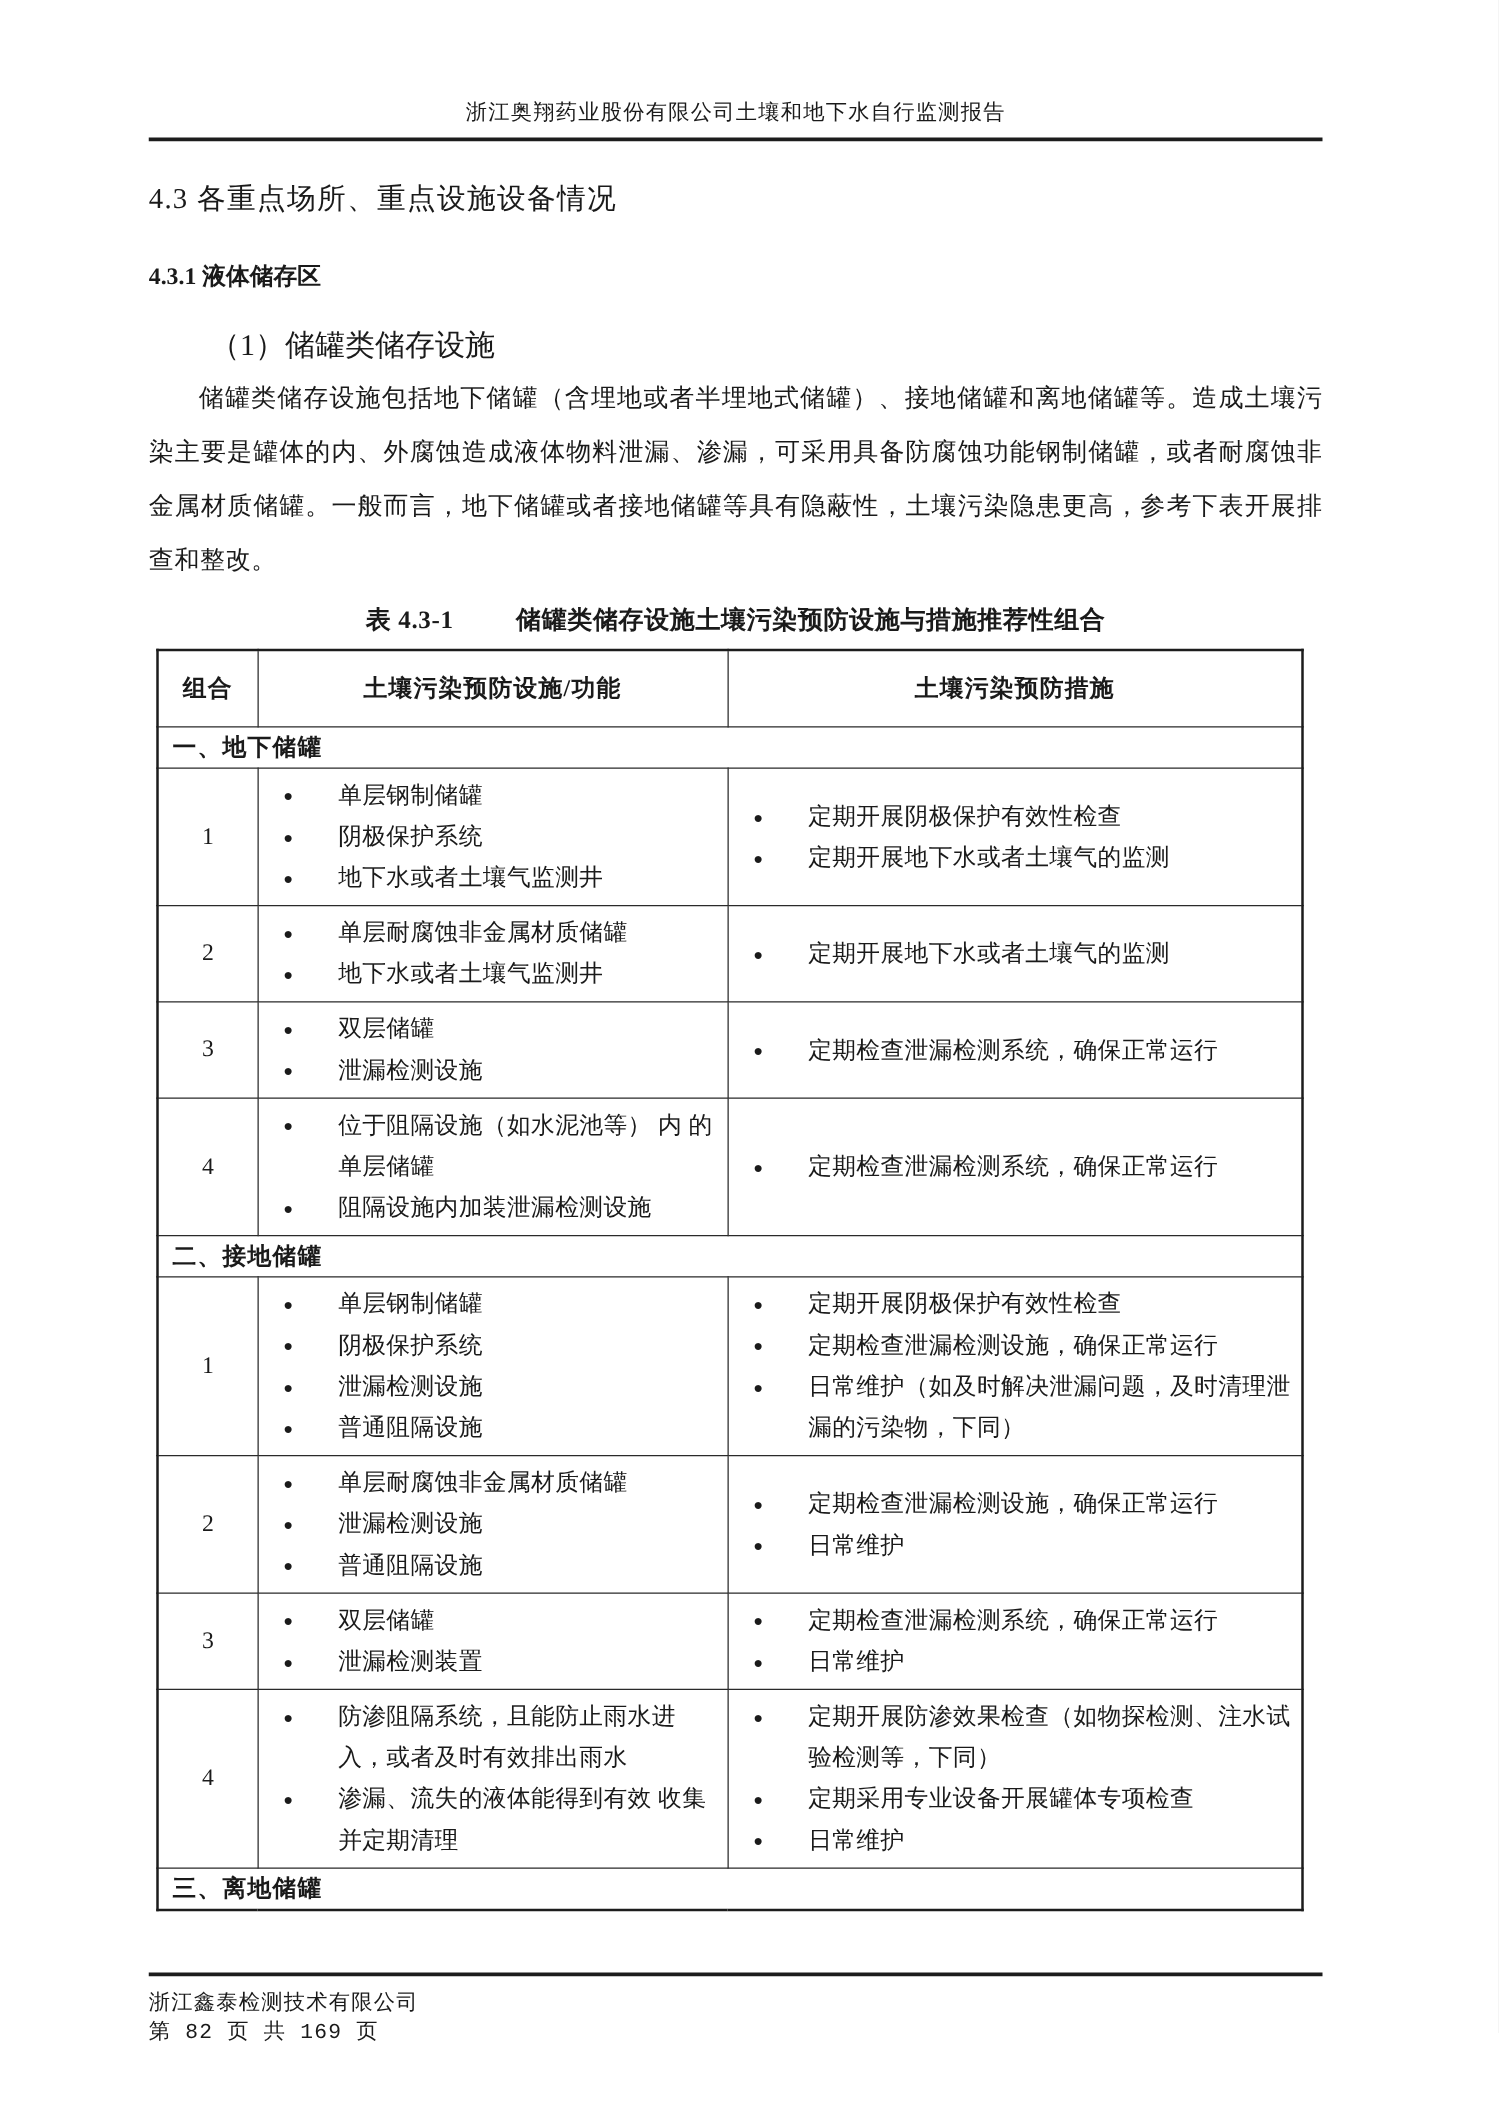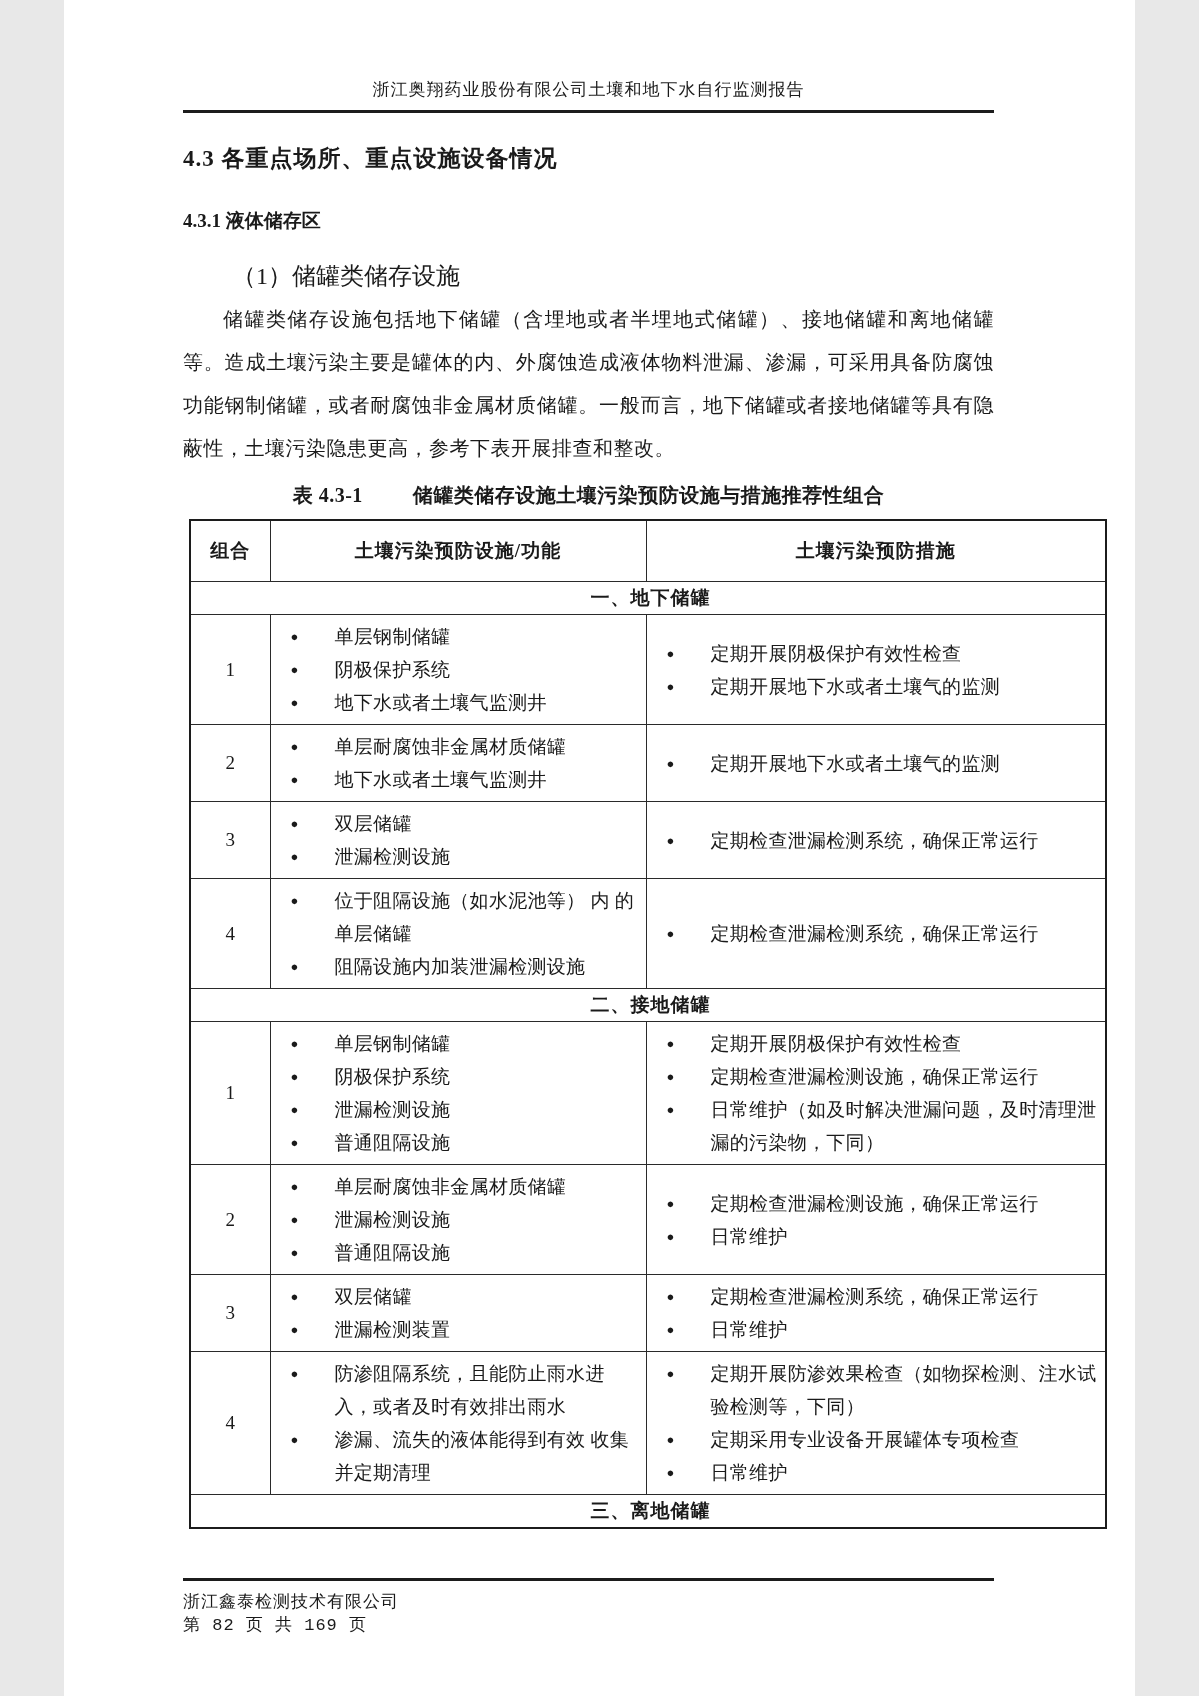--- a/index.html
+++ b/index.html
@@ -1,37 +1,37 @@
 <!DOCTYPE html>
 <html><head>
 <meta charset="utf-8">
 <style>
   html,body { margin:0; padding:0; background:#e8e8e8; }
   .page {
     position: relative;
-    width: 1071px;
+    width: 1199px;
     height: 1696px;
     margin: 0 auto;
     background: #ffffff;
     font-family: "Liberation Serif", "DejaVu Serif", serif;
     color: #1a1a1a;
     box-sizing: border-box;
     padding: 78px 141px 0 119px;
     overflow: hidden;
   }
   .doc-header-title {
     text-align: center;
     font-size: 17px;
     letter-spacing: 1px;
     padding-bottom: 9px;
     border-bottom: 3px solid #1c1c1c;
   }
   .h1 {
     font-size: 23px;
-    font-weight: bold;
+    font-weight: normal;
     margin-top: 30px;
     letter-spacing: 1px;
   }
   .h2 {
     font-size: 19px;
     font-weight: bold;
     margin-top: 34px;
   }
   .item-label {
     font-size: 24px;
@@ -71,21 +71,20 @@
     height: 36px;
     text-align: center;
     padding: 12px 4px;
     letter-spacing: 1px;
   }
   tr.section-row td {
     font-weight: bold;
     padding: 3px 6px 3px 11px;
     height: 26px;
     letter-spacing: 1px;
-    text-align: center;
   }
   td.combo-cell {
     text-align: center;
     vertical-align: middle;
     font-family: "Liberation Serif", "DejaVu Serif", serif;
   }
   td.list-cell {
     vertical-align: middle;
     padding: 5px 8px 5px 14px;
   }

